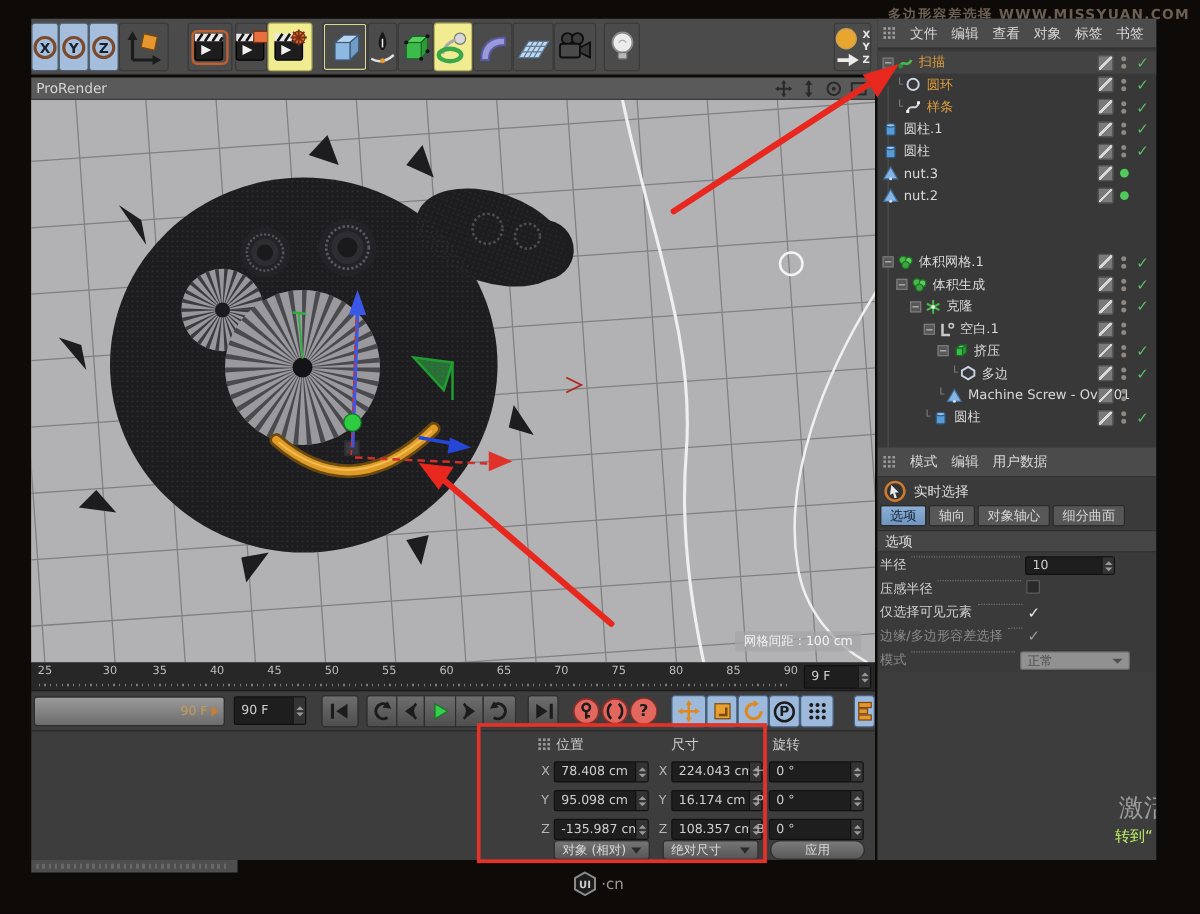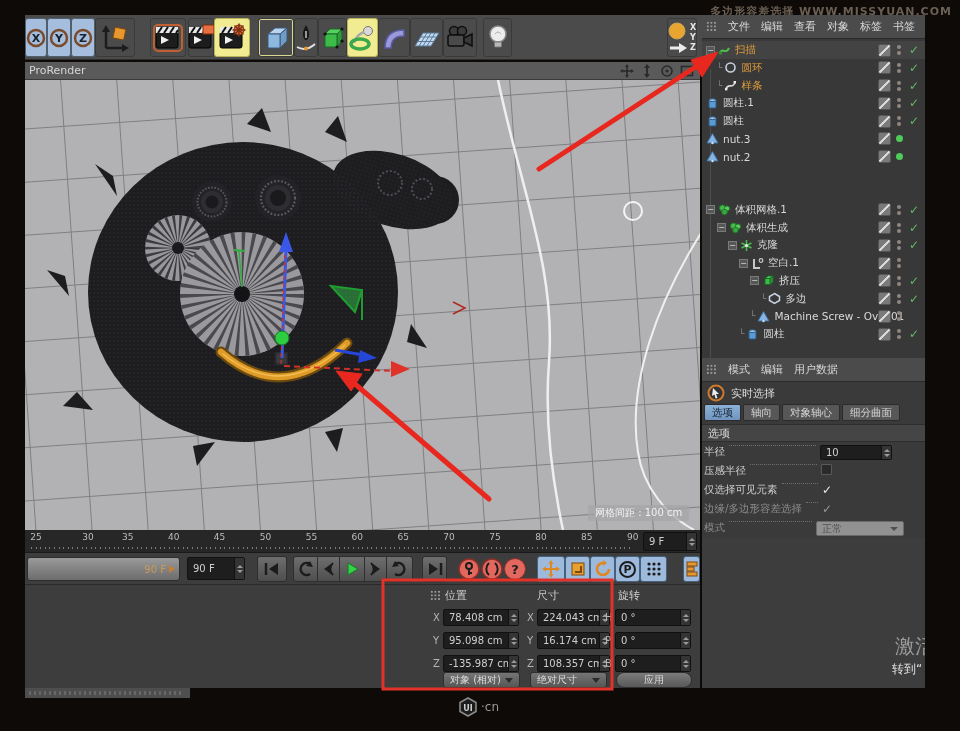--- a/index.html
+++ b/index.html
@@ -85,21 +85,21 @@
   .prow.dis{color:#8b8b8b}
   .prow .leader{flex:1;border-bottom:1px dotted #6e6e6e;margin:0 4px 4px 4px;min-width:6px}
   .prow .ctl{flex:none;display:flex;align-items:center}
   .cb{width:11px;height:11px;background:#2a2a2a;border:1px solid #5a5a5a;border-radius:1px;cursor:pointer}
   .ck{font-size:12px;font-weight:bold;color:#ececec;cursor:pointer}
   .ck.dim{color:#9a9a9a}
   .dis-dd{width:88px;height:15px;background:#919191;border:1px solid #6a6a6a;border-radius:2px;color:#4f4f4f;font-size:10px;display:flex;align-items:center;padding:0 5px}
   .dis-dd .car{margin-left:auto;width:0;height:0;border-left:4px solid transparent;border-right:4px solid transparent;border-top:4px solid #4f4f4f}
   #am-empty{position:absolute;left:0;top:523px;width:223px;height:150px;background:#3d3d3d;overflow:hidden}
   #act1{position:absolute;left:193px;top:95px;font-size:20px;color:#9b9b9b;white-space:nowrap}
-  #act2{position:absolute;left:190px;top:123px;font-size:12px;color:#e5e5e5;white-space:nowrap}
+  #act2{position:absolute;left:190px;top:123px;font-size:12px;color:#bef264;white-space:nowrap}
   
   #footer-logo{left:458px;top:697px;display:flex;align-items:center;gap:3px;color:#9a9a9a;font-size:12px}
   #annotations{left:0;top:0;pointer-events:none}
   svg{display:block}
 </style>
 </head>
 <body>
 
 <div class="abs" id="watermark">多边形容差选择 WWW.MISSYUAN.COM</div>
 

